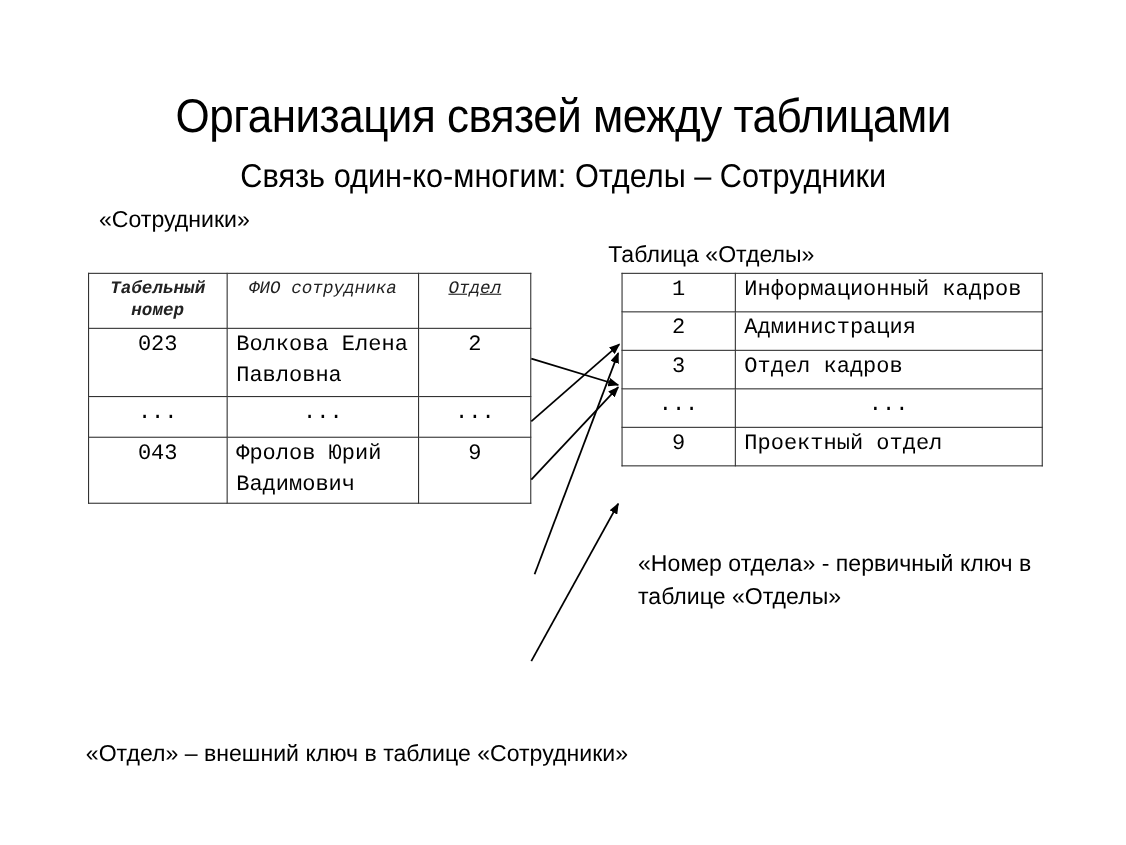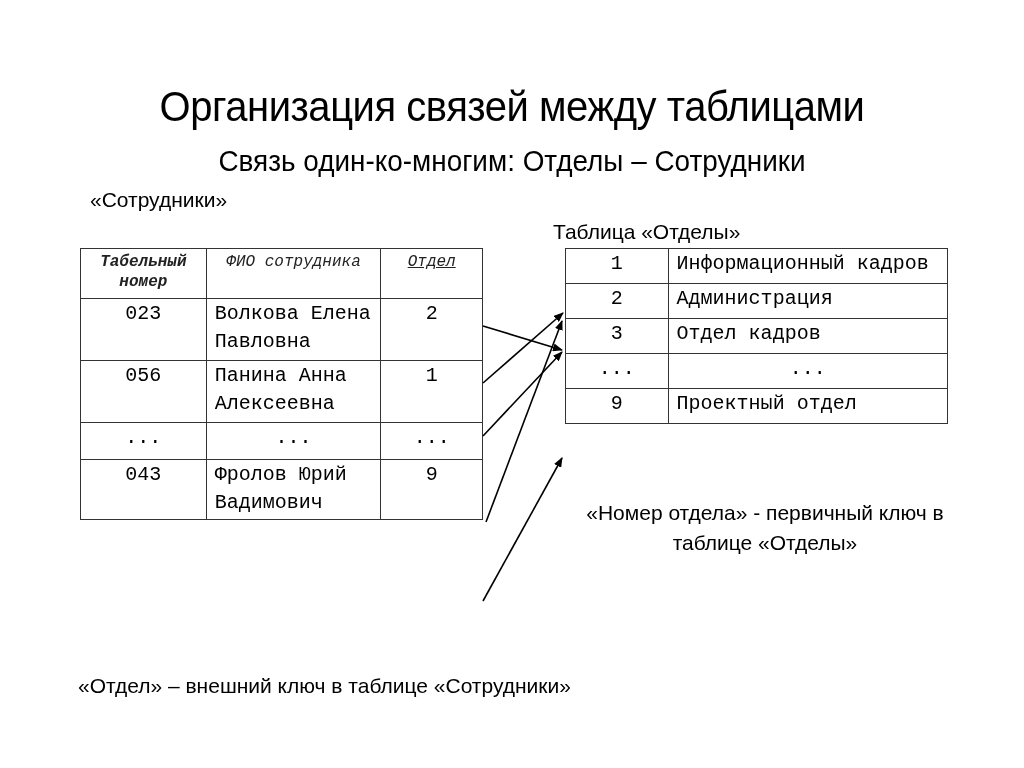--- a/index.html
+++ b/index.html
@@ -9,21 +9,21 @@
   .subtitle{left:0;width:1024px;top:144px;text-align:center;font-size:30px;transform:scaleX(0.93);}
   .lbl{font-size:21px;line-height:28px;}
   table{border-collapse:collapse;position:absolute;font-family:Liberation Mono, monospace;}
   td,th{border:1.5px solid #333;padding:0;vertical-align:top;}
   th{font-weight:normal;font-style:italic;font-size:16px;line-height:20px;padding-top:3px;text-align:center;color:#222;}
   th.b{font-weight:bold;}
   th.u span{text-decoration:underline;}
   td{font-size:20px;line-height:28px;padding-top:1px;}
   td.c{text-align:center;}
   td.l{padding-left:8px;}
-  .note{font-size:21px;line-height:30px;text-align:center;}
+  .note{font-size:21px;line-height:30px;}
   svg{position:absolute;left:0;top:0;}
 </style>
 </head>
 <body>
 
 <div class="abs title">Организация связей между таблицами</div>
 <div class="abs subtitle">Связь один-ко-многим: Отделы – Сотрудники</div>
 
 <div class="abs lbl" style="left:90px;top:186px;">
   <div>«Сотрудники»</div>
@@ -39,25 +39,20 @@
   <tbody>
       <tr style="height:50px;">
     <th class="b">Табельный номер</th>
     <th>ФИО сотрудника</th>
     <th class="u"><span>Отдел</span></th>
   </tr>
   <tr style="height:62px;">
     <td class="c">023</td>
     <td class="l">Волкова Елена Павловна</td>
     <td class="c">2</td>
-  </tr>
-  <tr style="height:62px;">
-    <td class="c">056</td>
-    <td class="l">Панина Анна Алексеевна</td>
-    <td class="c">1</td>
   </tr>
   <tr style="height:37px;">
     <td class="c">...</td>
     <td class="c">...</td>
     <td class="c">...</td>
   </tr>
   <tr style="height:60px;">
     <td class="c">043</td>
     <td class="l">Фролов Юрий Вадимович</td>
     <td class="c">9</td>

